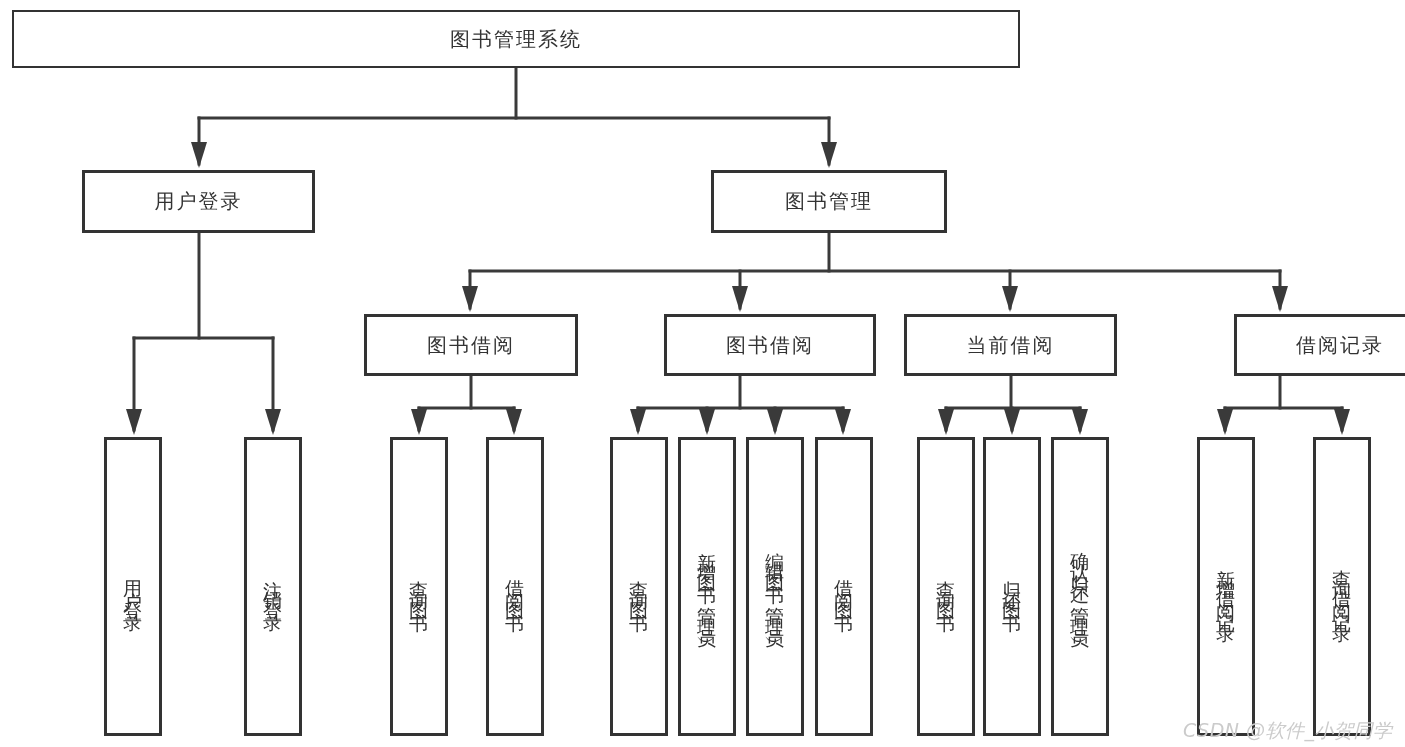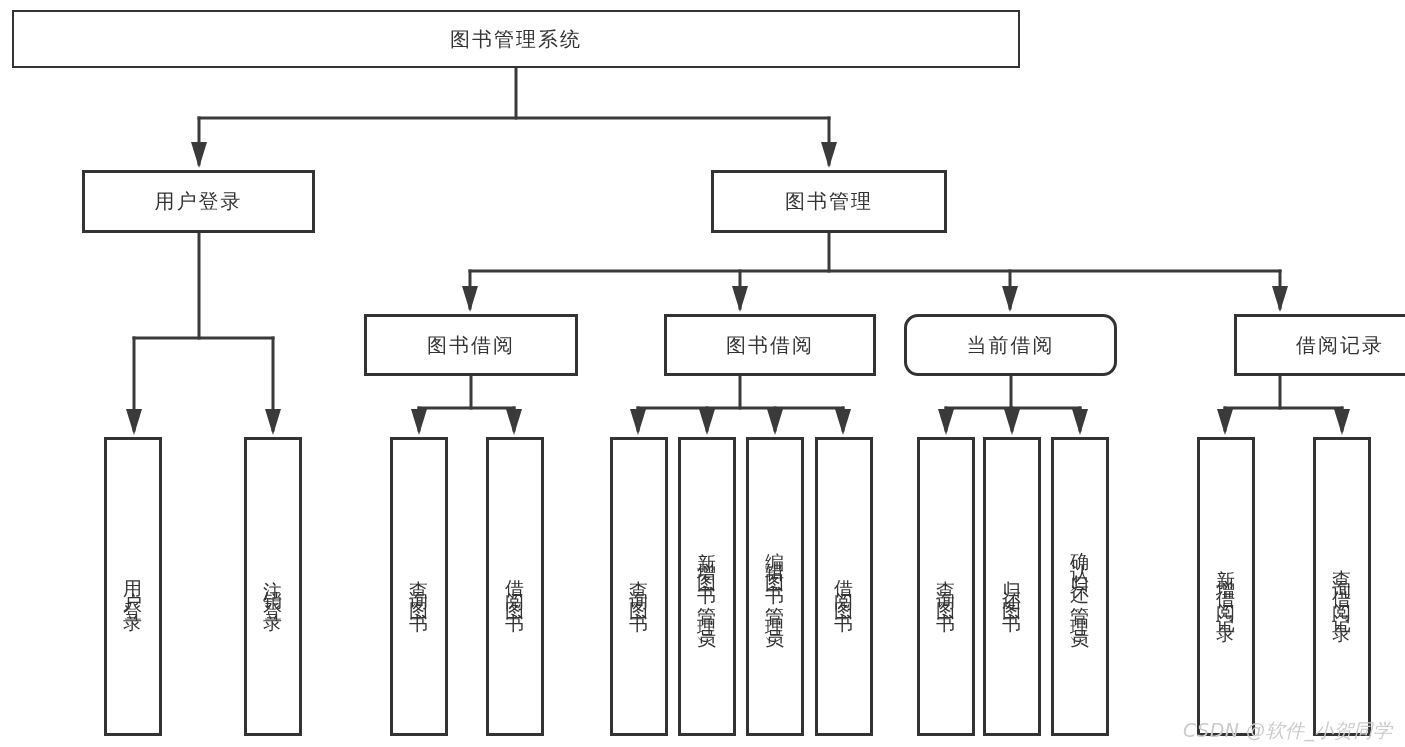--- a/index.html
+++ b/index.html
@@ -104,21 +104,21 @@
   <div class="box hbox l2" style="left:711px;width:236px;">
     <span>图书管理</span>
   </div>
 
   <div class="box hbox l3" style="left:364px;width:214px;">
     <span>图书借阅</span>
   </div>
   <div class="box hbox l3" style="left:664px;width:212px;">
     <span>图书借阅</span>
   </div>
-  <div class="box hbox l3" style="left:904px;width:213px;border-radius:14px;">
+  <div class="box hbox l3" style="left:904px;width:213px;">
     <span>当前借阅</span>
   </div>
   <div class="box hbox l3" style="left:1234px;width:212px;">
     <span>借阅记录</span>
   </div>
 
   <div class="box vbox" style="left:104px;">
     <span class="vtxt">用户登录</span>
   </div>
   <div class="box vbox" style="left:244px;">

